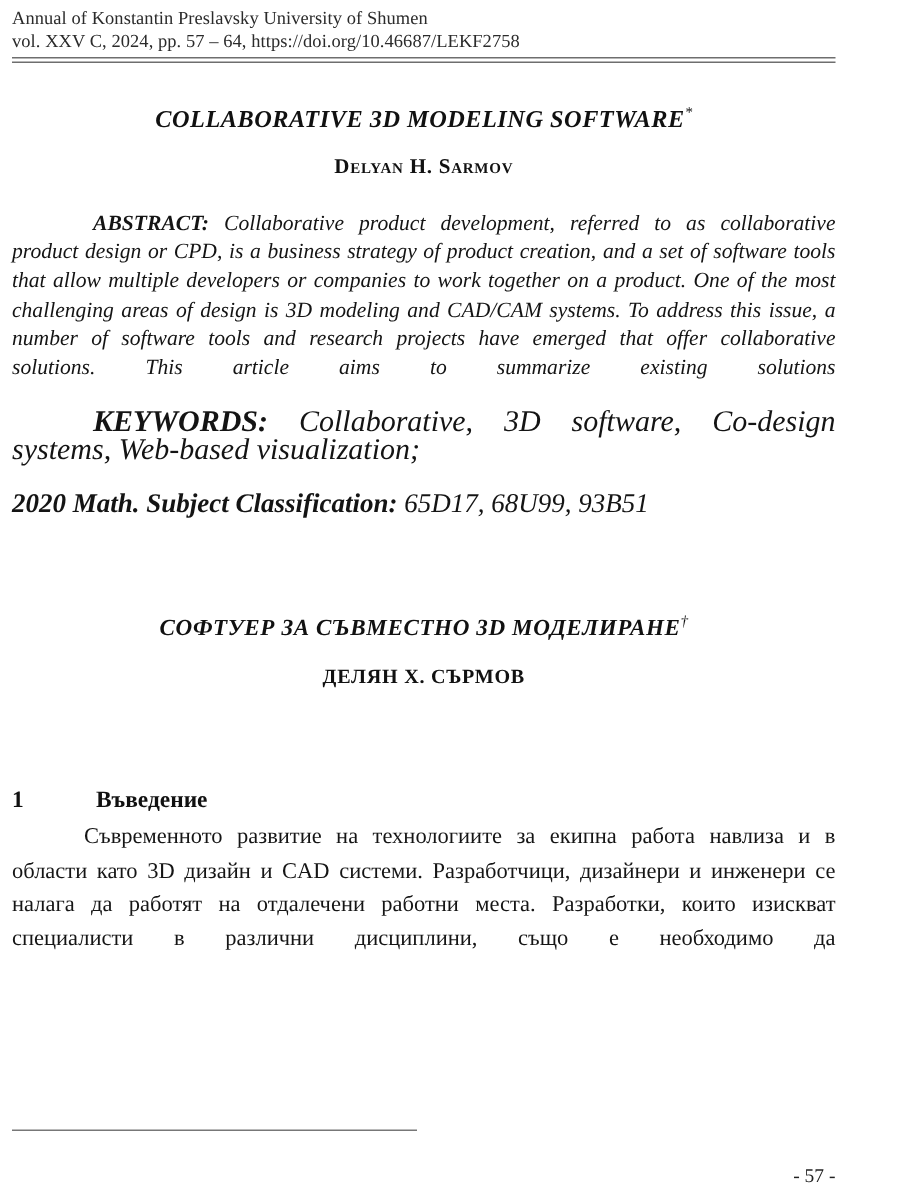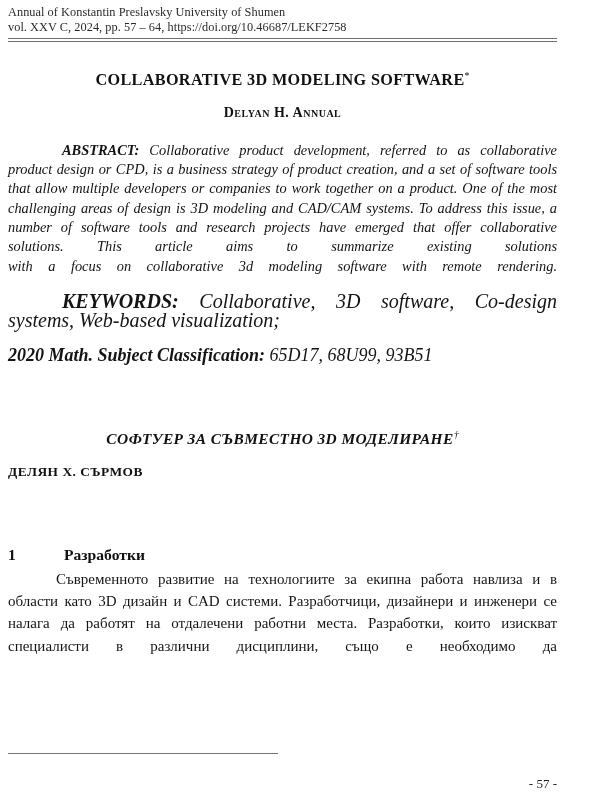--- a/index.html
+++ b/index.html
@@ -47,20 +47,21 @@
   
   .title-en {
     text-align: center;
     font-size: 16.2px;
     line-height: 20px;
     font-weight: bold;
     font-variant: small-caps;
     letter-spacing: 0.35px;
     margin-top: 24px;
     color: #111;
+    font-style: italic;
   }
   .title-bg {
     text-align: center;
     font-size: 15.4px;
     line-height: 20px;
     font-weight: bold;
     letter-spacing: 0.4px;
     margin-top: 0;
     color: #111;
     font-style: italic;
@@ -76,21 +77,21 @@
     text-align: center;
     font-size: 14px;
     line-height: 18px;
     font-weight: bold;
     font-variant: small-caps;
     letter-spacing: 0.5px;
     margin-top: 13px;
     color: #111;
   }
   .author-bg {
-    text-align: left;
+    text-align: center;
     font-size: 13.4px;
     line-height: 18px;
     font-weight: bold;
     letter-spacing: 0.5px;
     margin-top: 13px;
     color: #111;
   }
 
   
   .abstract {
@@ -199,36 +200,35 @@
 
   <div class="journal-header">
     <div class="line">Annual of Konstantin Preslavsky University of Shumen</div>
     <div class="line">vol. XXV C, 2024, pp. 57 – 64,  https://doi.org/10.46687/LEKF2758</div>
   </div>
 
   <div class="header-rule"></div>
 
   <div class="title-en"><span>COLLABORATIVE 3D MODELING SOFTWARE</span><span class="sup-mark">*</span></div>
 
-  <div class="author">Delyan H. Annual</div>
+  <div class="author">Delyan H. Sarmov</div>
 
   <div class="abstract"><span class="lead">ABSTRACT:</span><span> Collaborative product development, referred to as collaborative product design or CPD, is a business strategy of product creation, and a set of software tools that allow multiple developers or companies to work together on a product. One of the most challenging areas of design is 3D modeling and CAD/CAM systems. To address this issue, a number of software tools and research projects have emerged that offer collaborative solutions. This article aims to summarize existing solutions</span></div>
-  <div class="abstract tail-line" style="margin-top:0; text-indent:0;">with a focus on collaborative 3d modeling software with remote rendering.</div>
 
   <div class="keywords"><span class="lead">KEYWORDS:</span><span> Collaborative, 3D software, Co-design systems, Web-based visualization;</span></div>
 
   <div class="msc"><span>2020 Math. Subject Classification:</span><span class="codes"> 65D17, 68U99, 93B51</span></div>
 
   <div class="title-bg" style="margin-top:60px;"><span>СОФТУЕР ЗА СЪВМЕСТНО 3D МОДЕЛИРАНЕ</span><span class="sup-mark">†</span></div>
 
   <div class="author-bg">ДЕЛЯН Х. СЪРМОВ</div>
 
   <div class="section-head">
     <span class="num">1</span>
-    <span>Разработки</span>
+    <span>Въведение</span>
   </div>
 
   <div class="body-par">Съвременното развитие на технологиите за екипна работа навлиза и в области като 3D дизайн и CAD системи. Разработчици, дизайнери и инженери се налага да работят на отдалечени работни места. Разработки, които изискват специалисти в  различни дисциплини, също е необходимо да</div>
 
   <div class="footnote-area">
     <div class="footnote-rule"></div>
     <div class="page-number">- 57 -</div>
   </div>
 
 </div>

